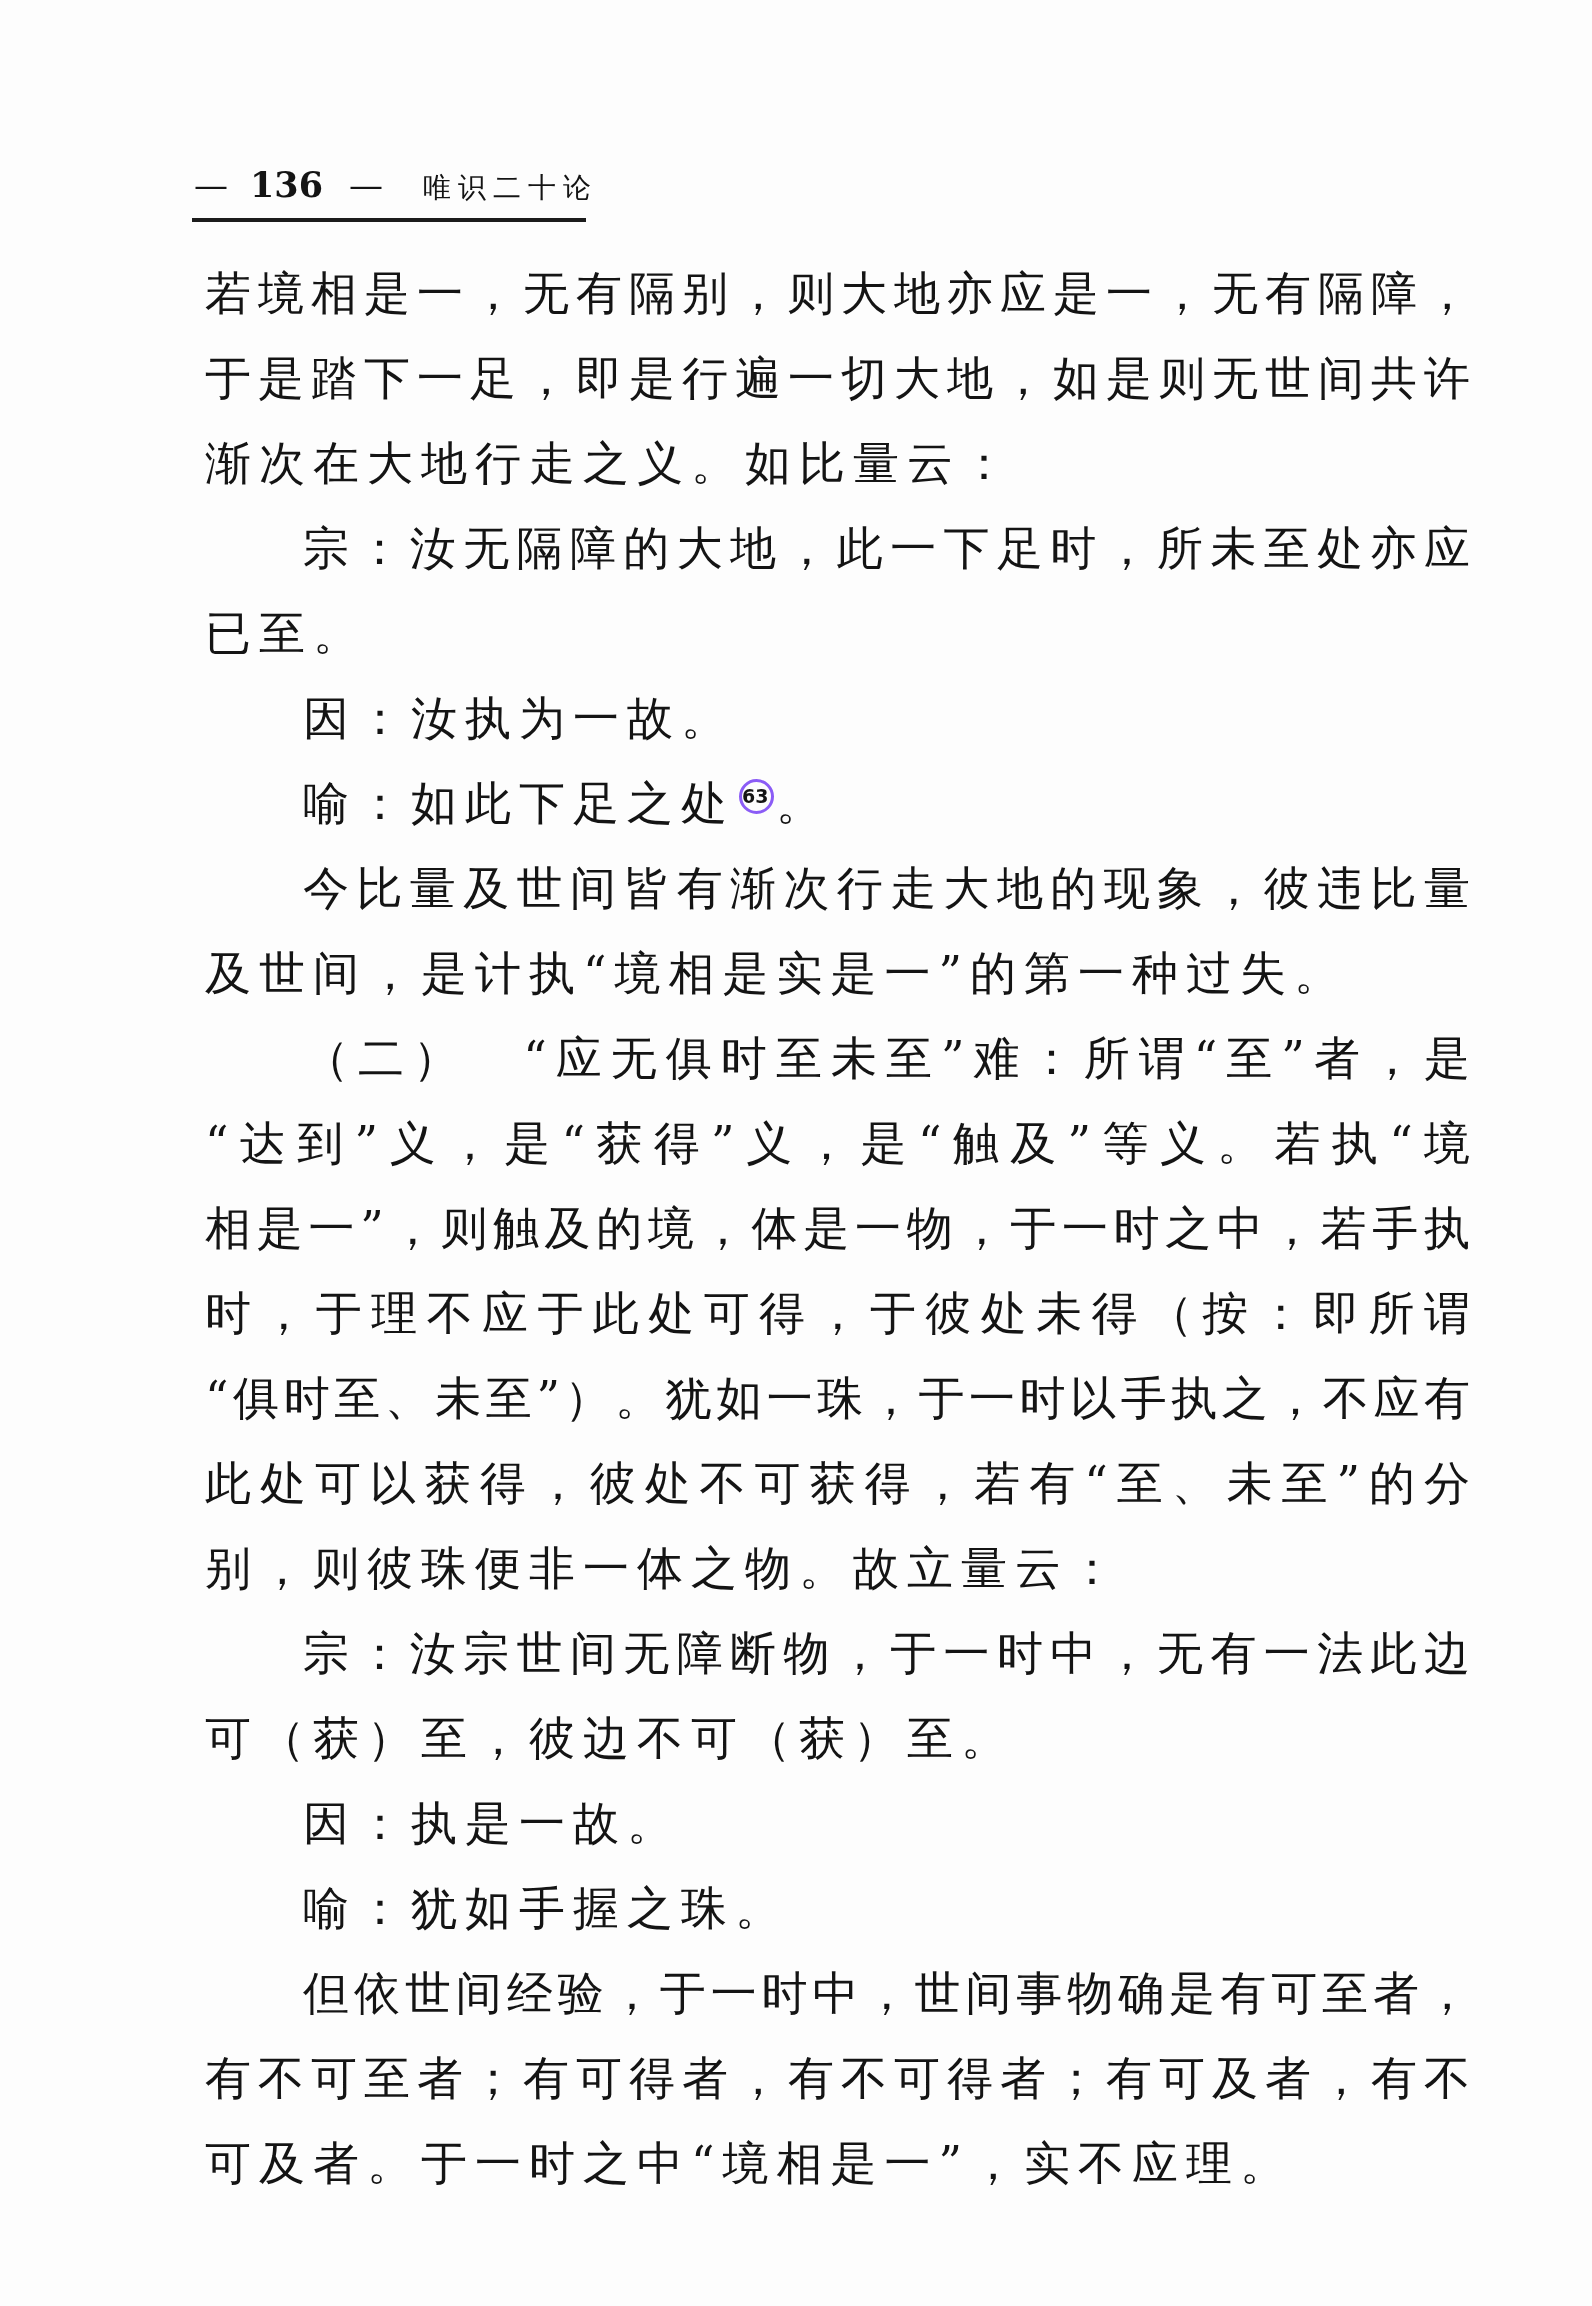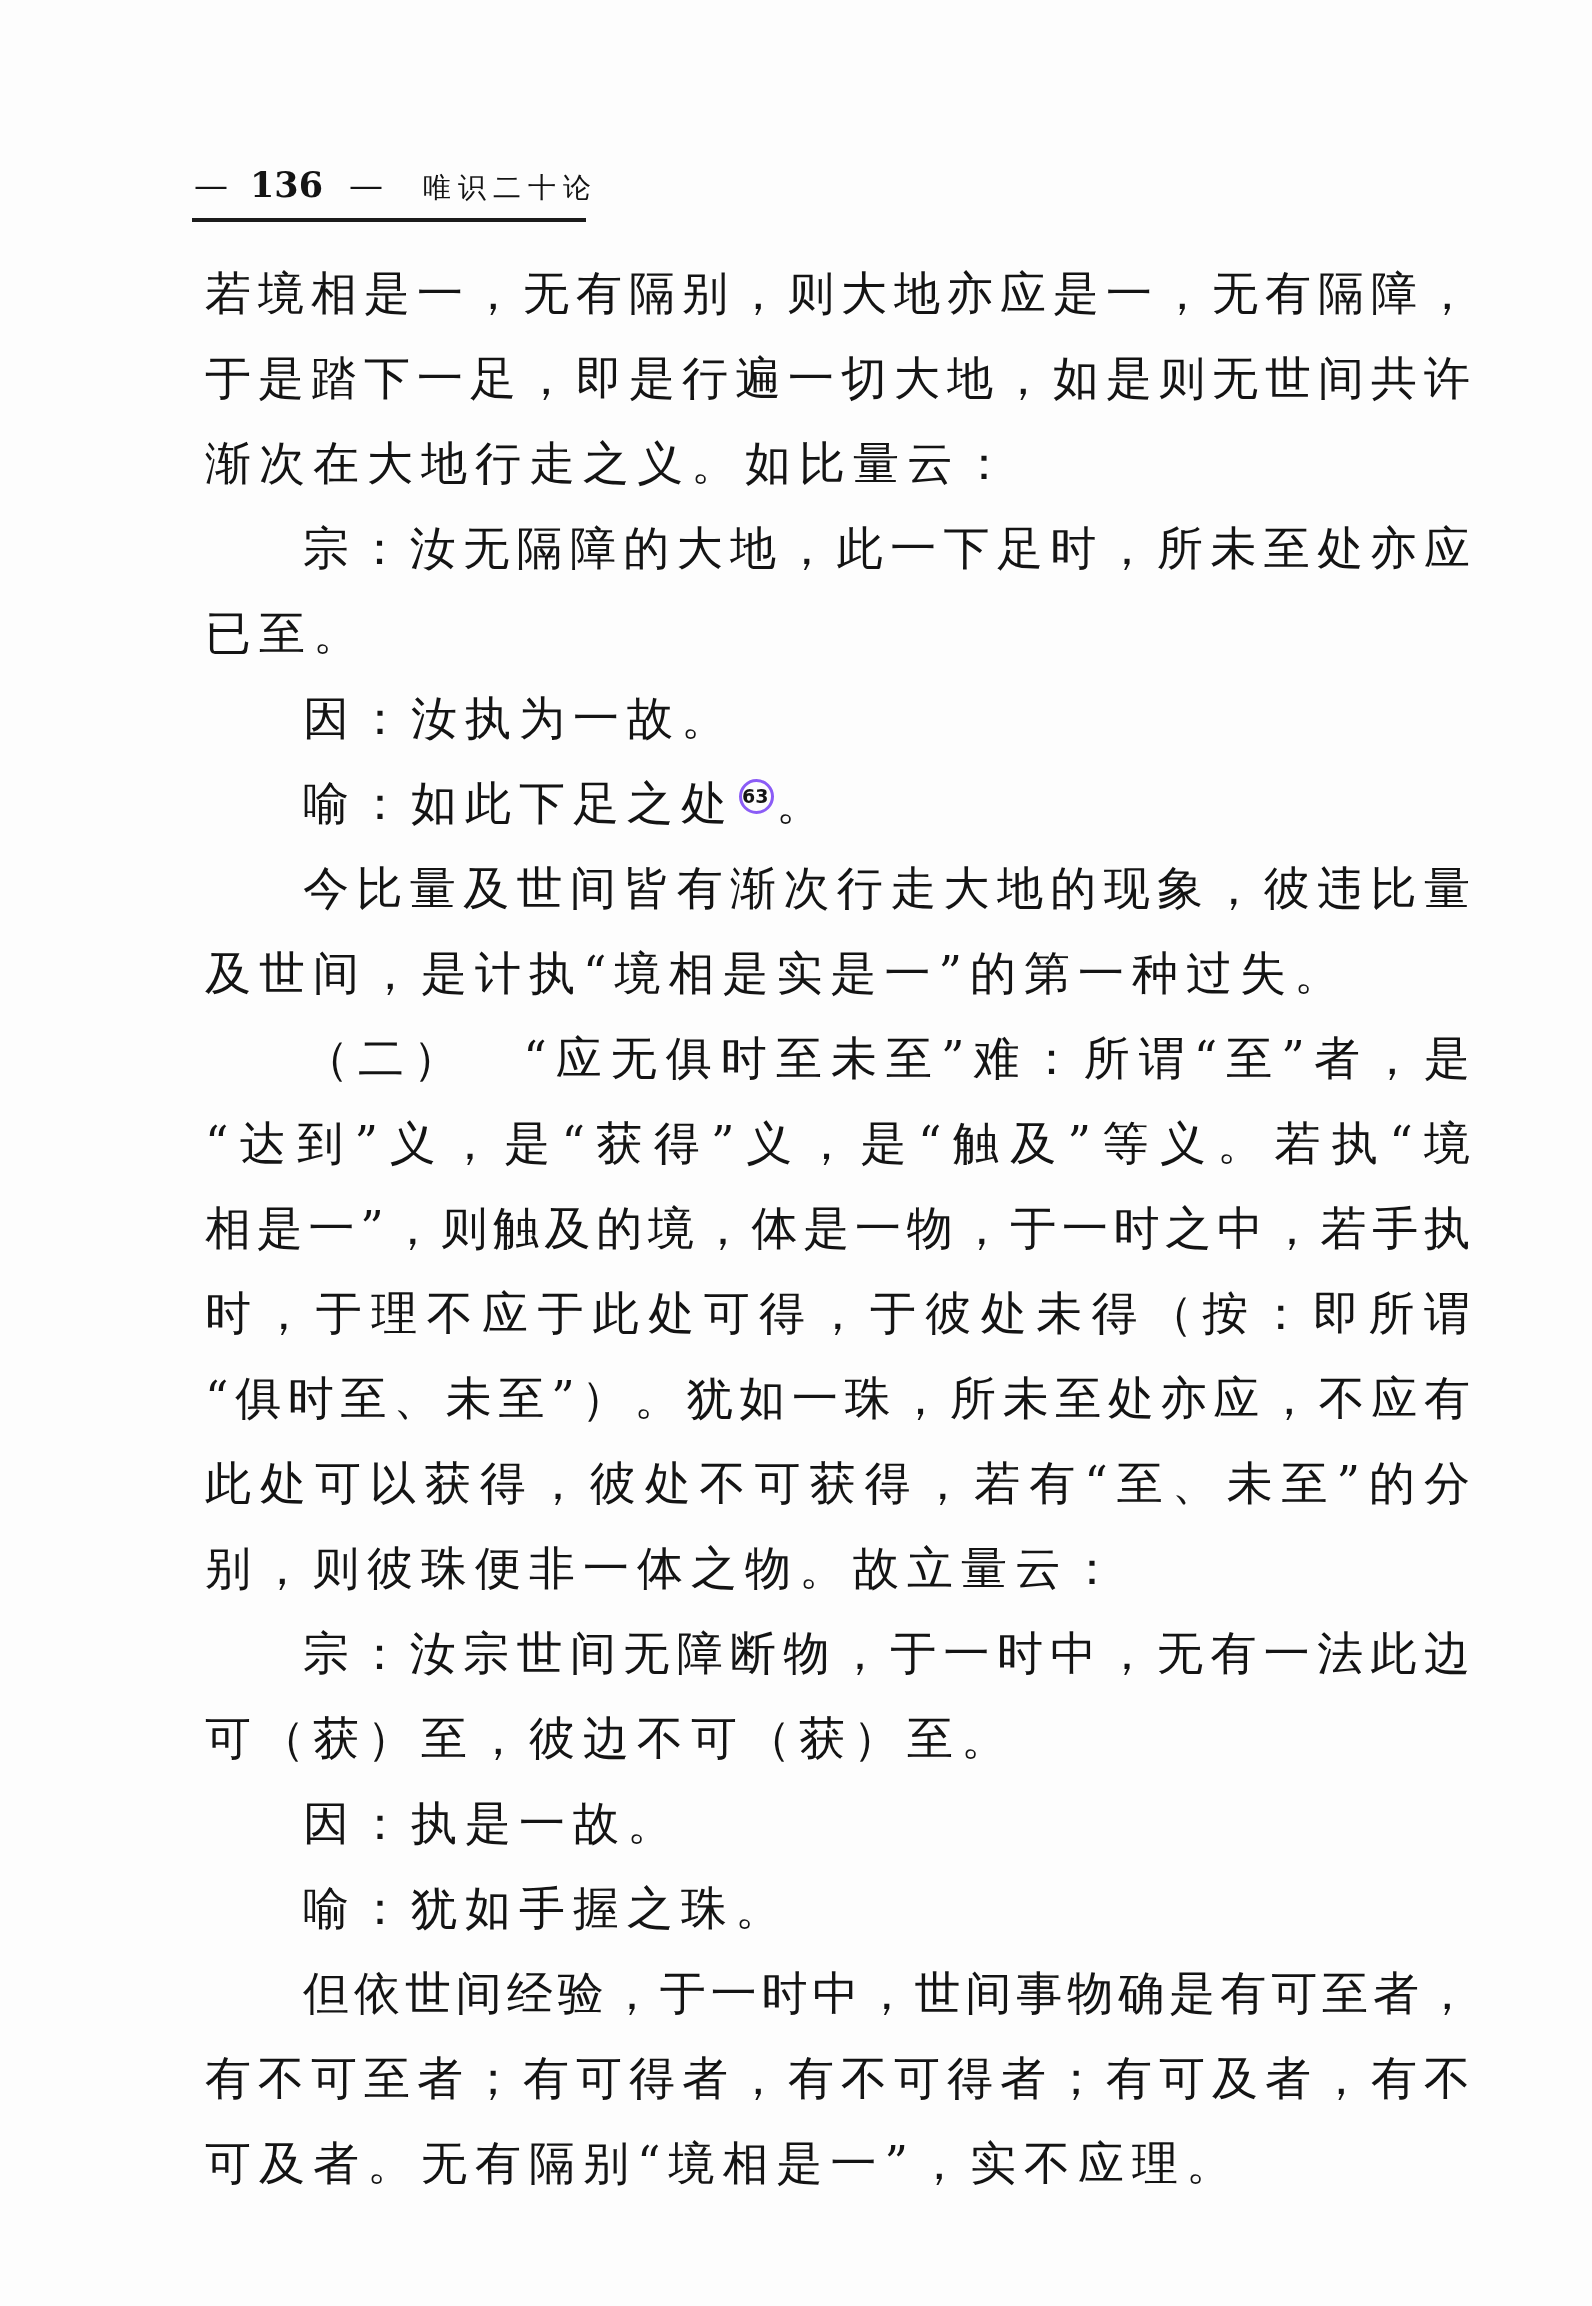--- a/index.html
+++ b/index.html
@@ -82,26 +82,26 @@
     <div class="line i"><span>宗：汝无隔障的大地，此一下足时，所未至处亦应</span></div>
     <div class="line e"><span>已至。</span></div>
     <div class="line e i"><span>因：汝执为一故。</span></div>
     <div class="line e i"><span>喻：如此下足之处</span><span class="fnref">63</span><span>。</span></div>
     <div class="line i"><span>今比量及世间皆有渐次行走大地的现象，彼违比量</span></div>
     <div class="line e"><span>及世间，是计执“境相是实是一”的第一种过失。</span></div>
     <div class="line i"><span>（二）　“应无俱时至未至”难：所谓“至”者，是</span></div>
     <div class="line"><span>“达到”义，是“获得”义，是“触及”等义。若执“境</span></div>
     <div class="line"><span>相是一”，则触及的境，体是一物，于一时之中，若手执</span></div>
     <div class="line"><span>时，于理不应于此处可得，于彼处未得（按：即所谓</span></div>
-    <div class="line"><span>“俱时至、未至”）。犹如一珠，所未至处亦应，不应有</span></div>
+    <div class="line"><span>“俱时至、未至”）。犹如一珠，于一时以手执之，不应有</span></div>
     <div class="line"><span>此处可以获得，彼处不可获得，若有“至、未至”的分</span></div>
     <div class="line e"><span>别，则彼珠便非一体之物。故立量云：</span></div>
     <div class="line i"><span>宗：汝宗世间无障断物，于一时中，无有一法此边</span></div>
     <div class="line e"><span>可（获）至，彼边不可（获）至。</span></div>
     <div class="line e i"><span>因：执是一故。</span></div>
     <div class="line e i"><span>喻：犹如手握之珠。</span></div>
     <div class="line i"><span>但依世间经验，于一时中，世间事物确是有可至者，</span></div>
     <div class="line"><span>有不可至者；有可得者，有不可得者；有可及者，有不</span></div>
-    <div class="line e"><span>可及者。无有隔别“境相是一”，实不应理。</span></div>
+    <div class="line e"><span>可及者。于一时之中“境相是一”，实不应理。</span></div>
   </div>
 
 </div>
 
 
 </body></html>

